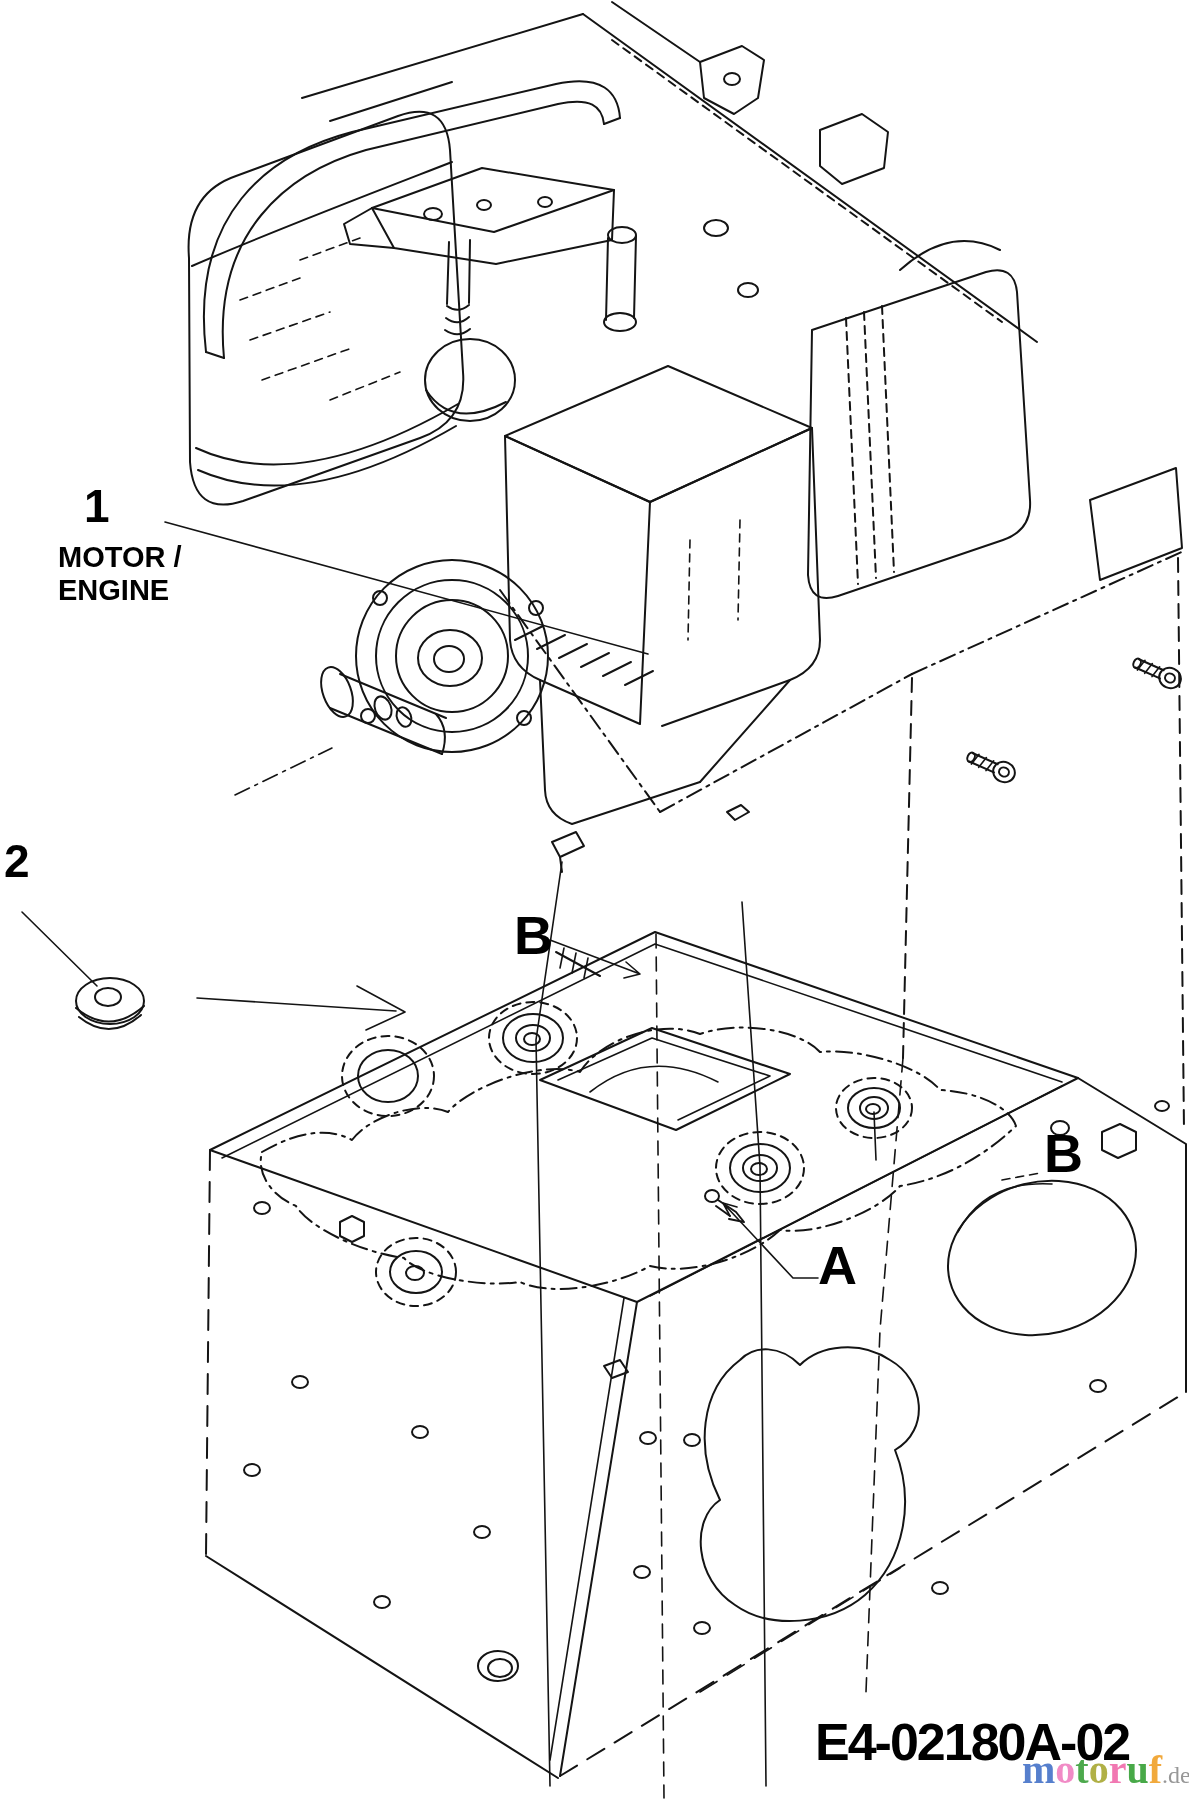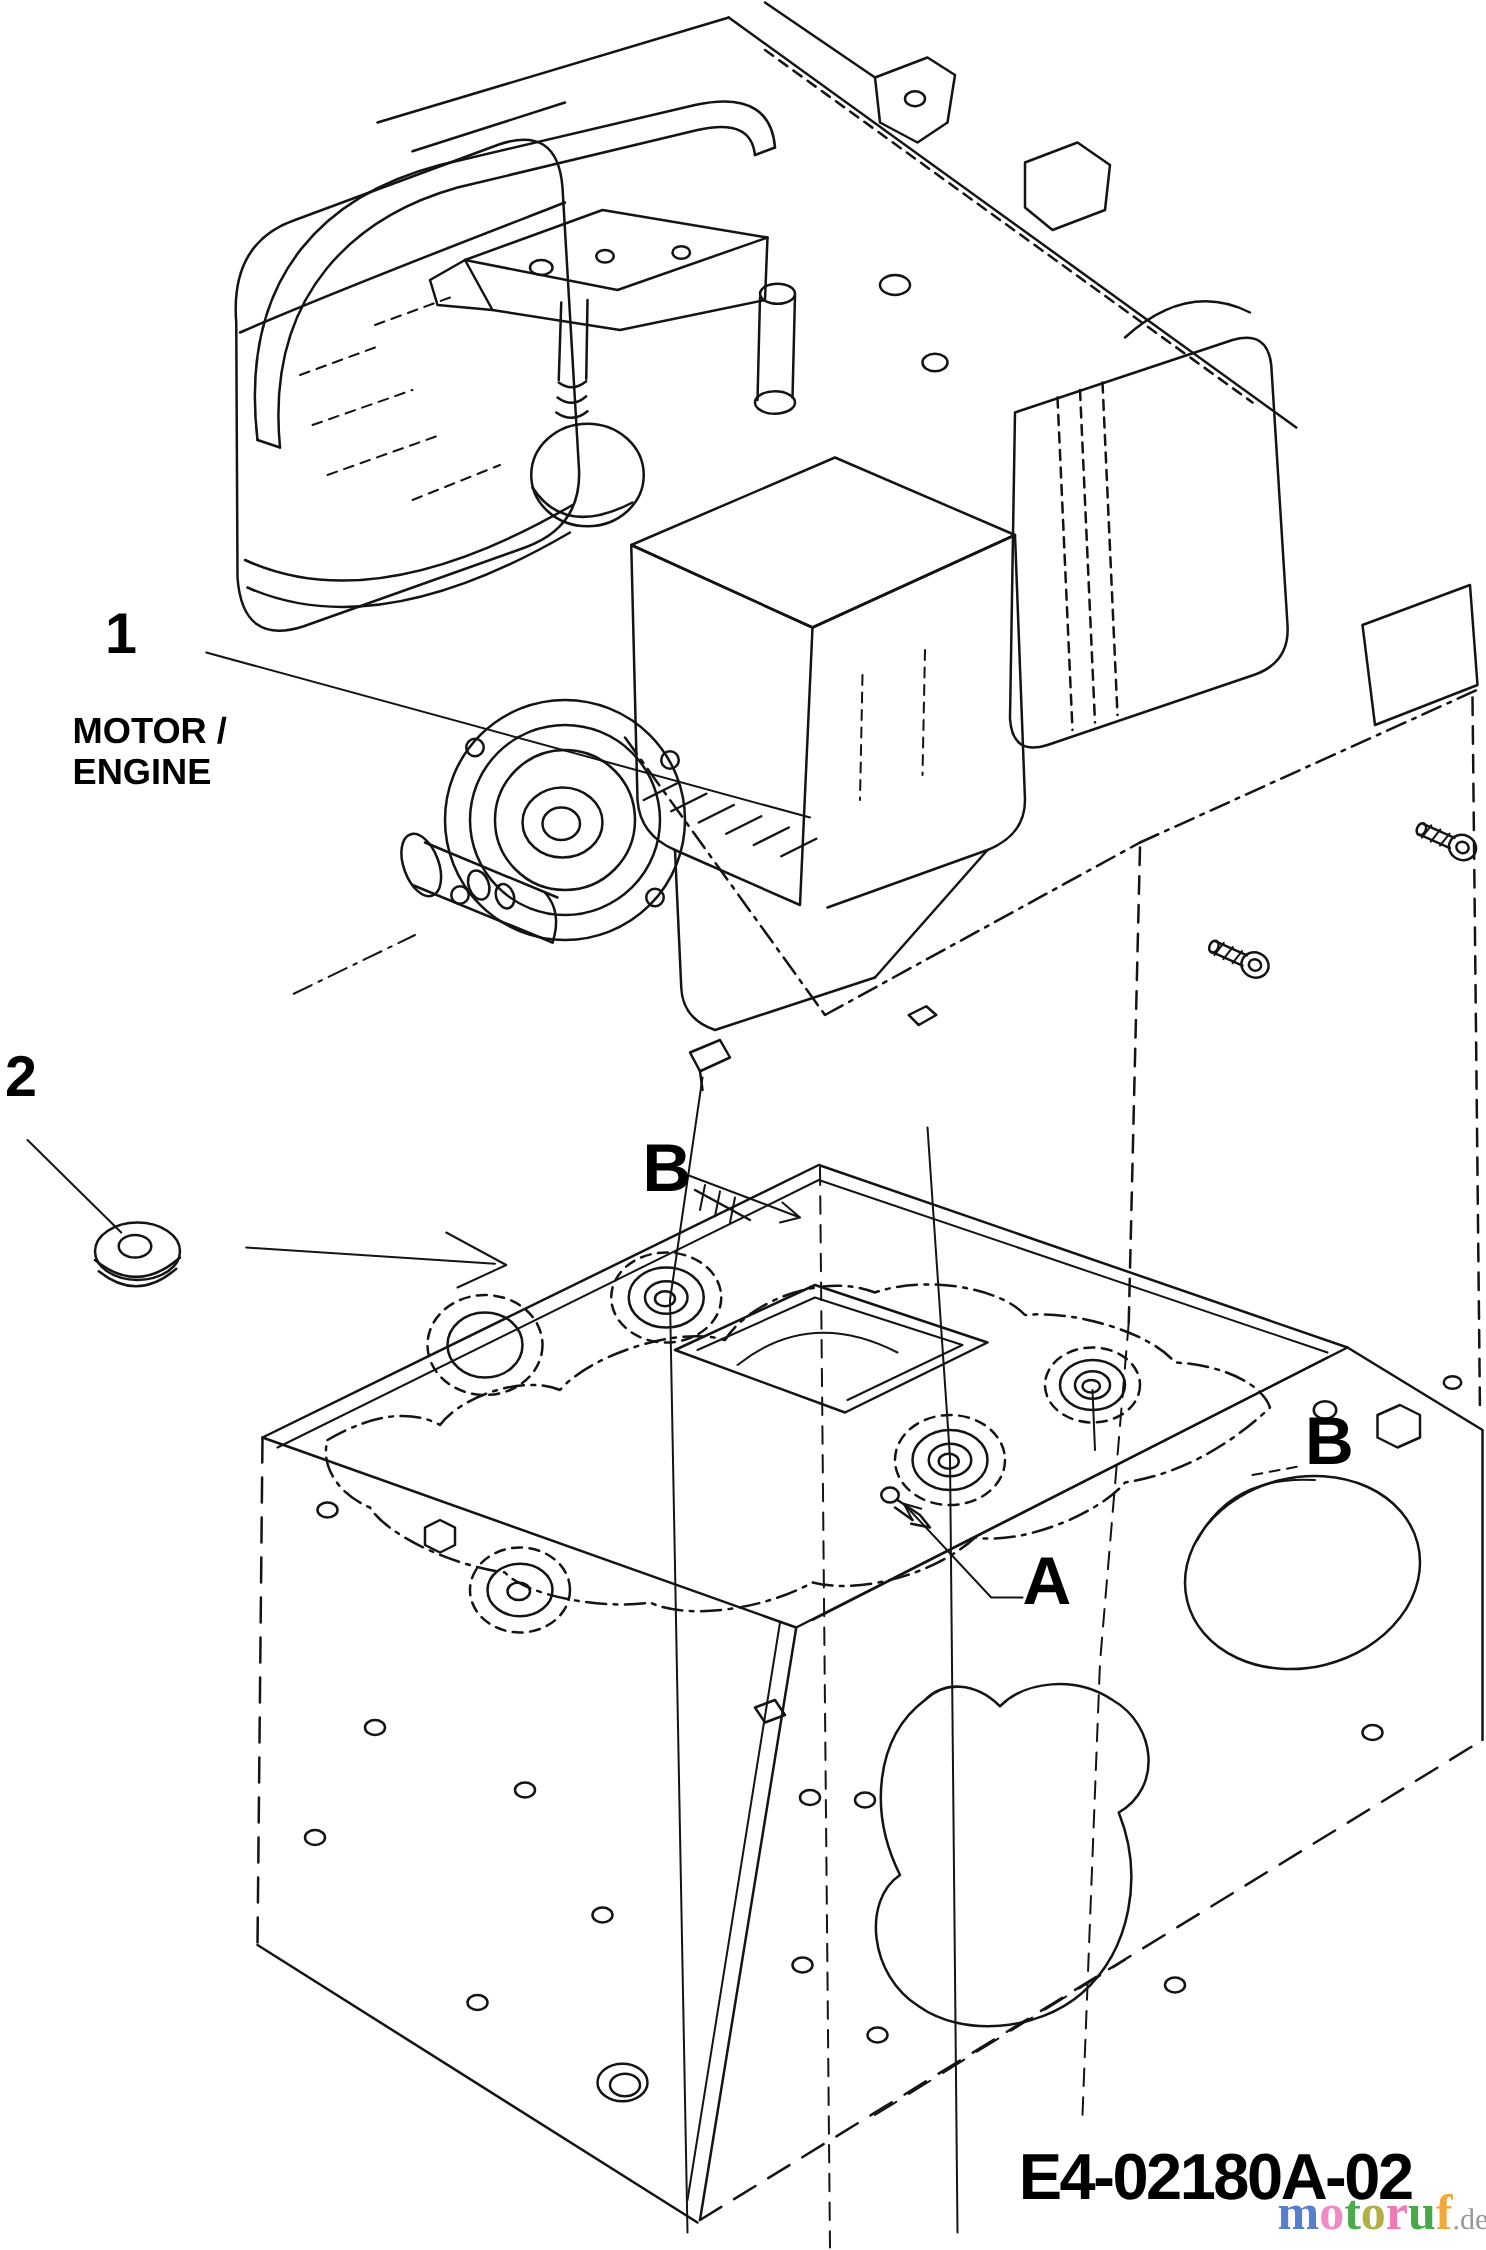--- a/index.html
+++ b/index.html
@@ -263,21 +263,21 @@
       <ellipse cx="642" cy="1572" rx="8" ry="6"></ellipse>
       <ellipse cx="702" cy="1628" rx="8" ry="6"></ellipse>
       <ellipse cx="940" cy="1588" rx="8" ry="6"></ellipse>
       <ellipse cx="1098" cy="1386" rx="8" ry="6"></ellipse>
       <path d="M1102,1132 L1120,1124 L1136,1132 L1136,1150 L1118,1158 L1102,1150 Z"></path>
     </g>
   </svg>
 
   <div class="lbl num" style="left:84px; top:483px;">1</div>
 
-  <div class="lbl calloutname" style="left:58px; top:541px;margin-top:28px;"><span>MOTOR /</span><br><span>ENGINE</span></div>
+  <div class="lbl calloutname" style="left:58px; top:541px;"><span>MOTOR /</span><br><span>ENGINE</span></div>
 
   <div class="lbl num" style="left:4px; top:838px;">2</div>
 
   <div class="lbl refletter" style="left:514px; top:908px;">B</div>
 
   <div class="lbl refletter" style="left:1044px; top:1126px;">B</div>
 
   <div class="lbl refletter" style="left:818px; top:1238px;">A</div>
 
   <div class="lbl partno" style="left:815px; top:1716px;">E4-02180A-02</div>

